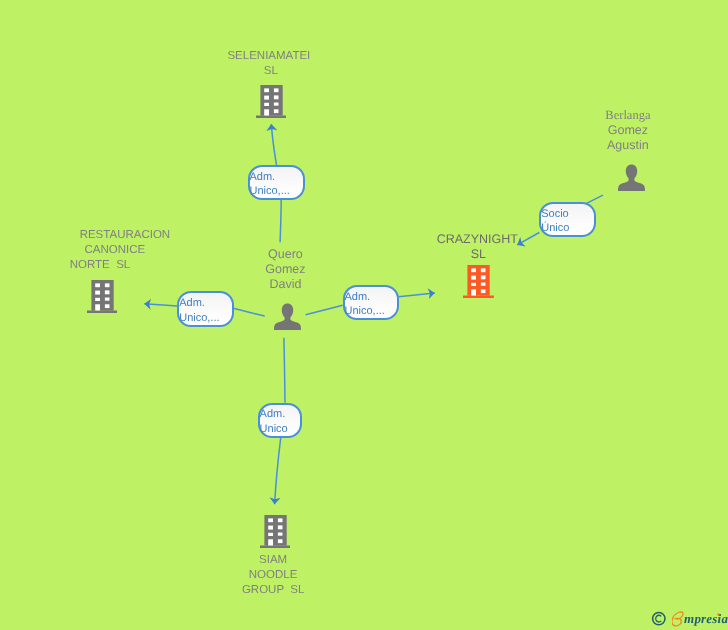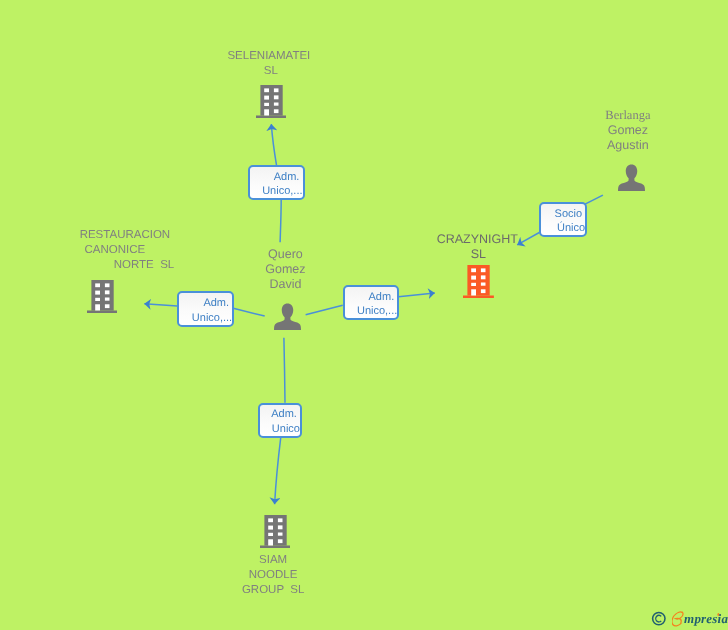--- a/index.html
+++ b/index.html
@@ -11,23 +11,23 @@
   #stage{position:relative;width:728px;height:630px;background:#bef264;}
   svg.edgelayer{position:absolute;left:0;top:0;width:728px;height:630px;pointer-events:none;}
   .nodelabel{position:absolute;font-size:11.5px;line-height:15px;
              backface-visibility:hidden;
              color:#808080;white-space:pre;}
   .nodelabel span{position:absolute;left:0;width:100%;text-align:center;display:block;}
   .nodelabel.hl{color:#6b6b6b;font-size:12.5px;line-height:15px;}
   .nodelabel.person{font-size:12.5px;line-height:15px;}
   .nodeicon{position:absolute;}
   .edgebox{position:absolute;box-sizing:border-box;
-           border:2px solid #4a90d9;border-radius:5px;
+           border:2px solid #4a90d9;border-radius:14px;
            background:linear-gradient(180deg,#f3f3f3 0%,#fbfbfb 55%,#ffffff 100%);
-           color:#3d7fc4;font-size:11px;line-height:14.6px;text-align:right;
+           color:#3d7fc4;font-size:11px;line-height:14.6px;text-align:left;
            backface-visibility:hidden;}
   .edgebox span{display:block;}
   .brand{position:absolute;white-space:nowrap;backface-visibility:hidden;
          font-family:"Liberation Serif",serif;font-style:italic;line-height:1;}
   .brand .cmark{position:absolute;left:0;top:0;width:0;height:0;overflow:hidden;
                 color:transparent;font-size:1px;}
   .brand .b1{position:absolute;left:0;top:0;width:0;height:0;overflow:hidden;
              color:transparent;font-size:1px;}
   .brand .b2{position:absolute;left:32.8px;top:0px;font-size:13px;
              color:#216070;letter-spacing:0.2px;}
@@ -80,21 +80,21 @@
         <rect x="8.2" y="11.6" width="4.8" height="4.0"></rect>
           <rect x="17.9" y="11.4" width="4.6" height="3.9"></rect>
         <rect x="8.2" y="18.8" width="4.8" height="3.2"></rect>
           <rect x="17.9" y="18.5" width="4.6" height="3.2"></rect>
         <rect x="8.2" y="25.3" width="4.8" height="6.2"></rect>
           <rect x="17.9" y="25.3" width="4.6" height="3.8"></rect>
       </g>
     </svg>
   </div>
 
-  <div class="nodelabel" style="left:-0.1px;top:227.5px;width:200px;height:45px;"><span style="top:0px;margin-left:25px;">RESTAURACION</span><span style="top:15px;margin-left:15px;">CANONICE</span><span style="top:30px;margin-left:0.1px;padding-left:44px;">NORTE  SL</span></div>
+  <div class="nodelabel" style="left:-0.1px;top:227.5px;width:200px;height:45px;"><span style="top:0px;margin-left:25px;">RESTAURACION</span><span style="top:15px;margin-left:15px;">CANONICE</span><span style="top:30px;margin-left:0.1px;">NORTE  SL</span></div>
   <div class="nodeicon" style="left:86.5px;top:279.3px;width:30.9px;height:34.1px;">
     <svg viewBox="0 0 30.9 34.1" width="30.9" height="34.1">
       <g fill="#757575">
         <rect x="4.4" y="1.0" width="22.3" height="30.6"></rect>
         <rect x="0" y="31.5" width="30.9" height="2.6"></rect>
       </g>
       <g fill="#ffffff">
         <rect x="8.2" y="4.4" width="4.8" height="3.8"></rect>
           <rect x="17.9" y="4.4" width="4.6" height="3.8"></rect>
         <rect x="8.2" y="11.6" width="4.8" height="4.0"></rect>
@@ -170,21 +170,21 @@
     <span>Unico,...</span>
   </div>
   <div class="edgebox" style="left:342.5px;top:285.2px;width:56.8px;height:35.2px;padding-top:2.6px;">
     <span style="padding-right:3.1px;">Adm.</span>
     <span>Unico,...</span>
   </div>
   <div class="edgebox" style="left:257.6px;top:402.7px;width:44.4px;height:35px;padding-top:2.6px;">
     <span style="padding-right:3.1px;">Adm.</span>
     <span>Unico</span>
   </div>
-  <div class="edgebox" style="left:539.2px;top:202.1px;width:48px;height:35.2px;padding-top:2.6px;">
+  <div class="edgebox" style="left:539.2px;top:202.1px;width:57px;height:35.2px;padding-top:2.6px;">
     <span style="padding-right:3.1px;">Socio</span>
     <span>Único</span>
   </div>
 
   <div class="brand" style="left:651.3px;top:611.5px;width:74px;height:14px;font-weight:bold;">
     <svg width="16" height="16" viewBox="0 0 16 16" style="position:absolute;left:-0.5px;top:-0.4px;">
       <circle cx="7.8" cy="7.6" r="6.2" fill="none" stroke="#216070" stroke-width="1.55"></circle>
       <path d="M10.2 5.4 A3.1 3.35 0 1 0 10.2 9.8" fill="none" stroke="#216070" stroke-width="1.35" stroke-linecap="butt"></path>
     </svg>
     <svg width="16" height="16" viewBox="0 0 15 15.5" style="position:absolute;left:20.6px;top:-0.9px;">

